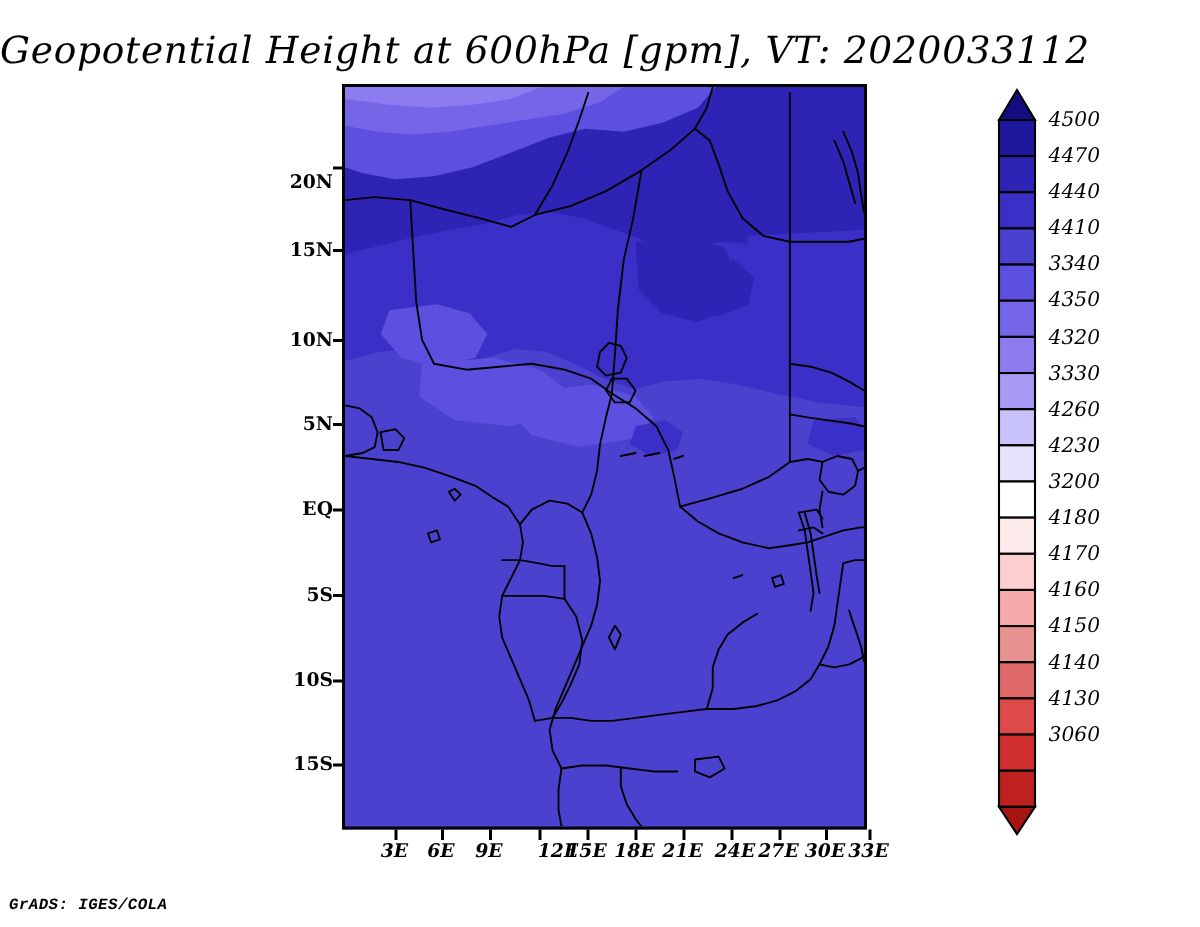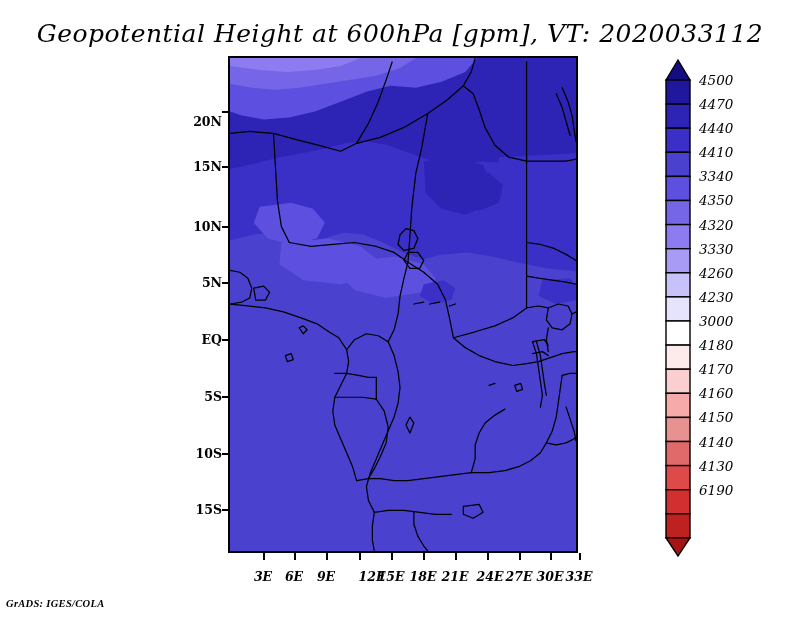--- a/index.html
+++ b/index.html
@@ -2,21 +2,21 @@
 <html><head>
 <meta charset="utf-8">
 <style>
   html,body{margin:0;padding:0;background:#ffffff;}
   body{width:800px;height:618px;position:relative;overflow:hidden;
        font-family:"Liberation Serif",serif;color:#000;}
 
   
   #title{
     position:absolute; left:0; top:19px; width:800px;
-    text-align:center; font-style:italic; font-weight:400;
+    text-align:left; font-style:italic; font-weight:400;
     font-size:25px; letter-spacing:.5px;
     font-family:"DejaVu Serif",serif;
     white-space:nowrap;
   }
 
   
   #plot{
     position:absolute; left:228px; top:56px;
     width:350px; height:497px;
     border:2px solid #000; box-sizing:border-box;
@@ -29,39 +29,39 @@
     position:absolute; right:0; transform:translateY(-50%);
     font-weight:bold; font-size:12.5px;
     font-family:"DejaVu Serif",serif; white-space:nowrap;
   }
   #ylabels{position:absolute;left:190px;top:56px;width:32px;height:497px;}
   .ytick{position:absolute;left:222px;width:7px;height:2px;background:#000;}
 
   .xlab{
     position:absolute; top:0; transform:translateX(-50%);
     font-style:italic; font-weight:bold; font-size:12.5px;
-    font-family:"DejaVu Serif",serif; white-space:nowrap;margin-top:10px;
+    font-family:"DejaVu Serif",serif; white-space:nowrap;
   }
   #xlabels{position:absolute;left:228px;top:559px;width:350px;height:18px;}
   .xtick{position:absolute;top:553px;width:2px;height:7px;background:#000;}
 
   
   #cbar{position:absolute; left:663px; top:58px; width:130px; height:500px;}
   #cbar svg{position:absolute;left:0;top:0;}
   .clab{
     position:absolute; left:36px; transform:translateY(-50%);
     font-style:italic; font-weight:normal; font-size:13.5px;
     font-family:"DejaVu Serif",serif; white-space:nowrap;
   }
 
   
   #footer{
     position:absolute; left:6px; top:598px;
     font-style:italic; font-weight:bold; font-size:10.5px;
-    font-family:Liberation Serif, serif; letter-spacing:.3px;
+    font-family:Liberation Mono, monospace; letter-spacing:.3px;
   }
 </style>
 </head>
 <body>
 
 <div id="title">Geopotential Height at 600hPa [gpm], VT: 2020033112</div>
 
 <div id="plot">
   <svg viewBox="0 0 350 497" preserveAspectRatio="none">
     <defs>
@@ -267,23 +267,23 @@
   <div class="clab" style="top:22px">4500</div>
   <div class="clab" style="top:46.1px">4470</div>
   <div class="clab" style="top:70.2px">4440</div>
   <div class="clab" style="top:94.3px">4410</div>
   <div class="clab" style="top:118.4px">3340</div>
   <div class="clab" style="top:142px">4350</div>
   <div class="clab" style="top:166.6px">4320</div>
   <div class="clab" style="top:190.7px">3330</div>
   <div class="clab" style="top:214.8px">4260</div>
   <div class="clab" style="top:238.9px">4230</div>
-  <div class="clab" style="top:263.0px">3000</div>
+  <div class="clab" style="top:263.0px">3200</div>
   <div class="clab" style="top:287.1px">4180</div>
   <div class="clab" style="top:311.2px">4170</div>
   <div class="clab" style="top:335.3px">4160</div>
   <div class="clab" style="top:359.4px">4150</div>
   <div class="clab" style="top:383.5px">4140</div>
   <div class="clab" style="top:407.6px">4130</div>
-  <div class="clab" style="top:431.7px">6190</div>
+  <div class="clab" style="top:431.7px">3060</div>
 </div>
 
 <div id="footer">GrADS: IGES/COLA</div>
 
 </body></html>

